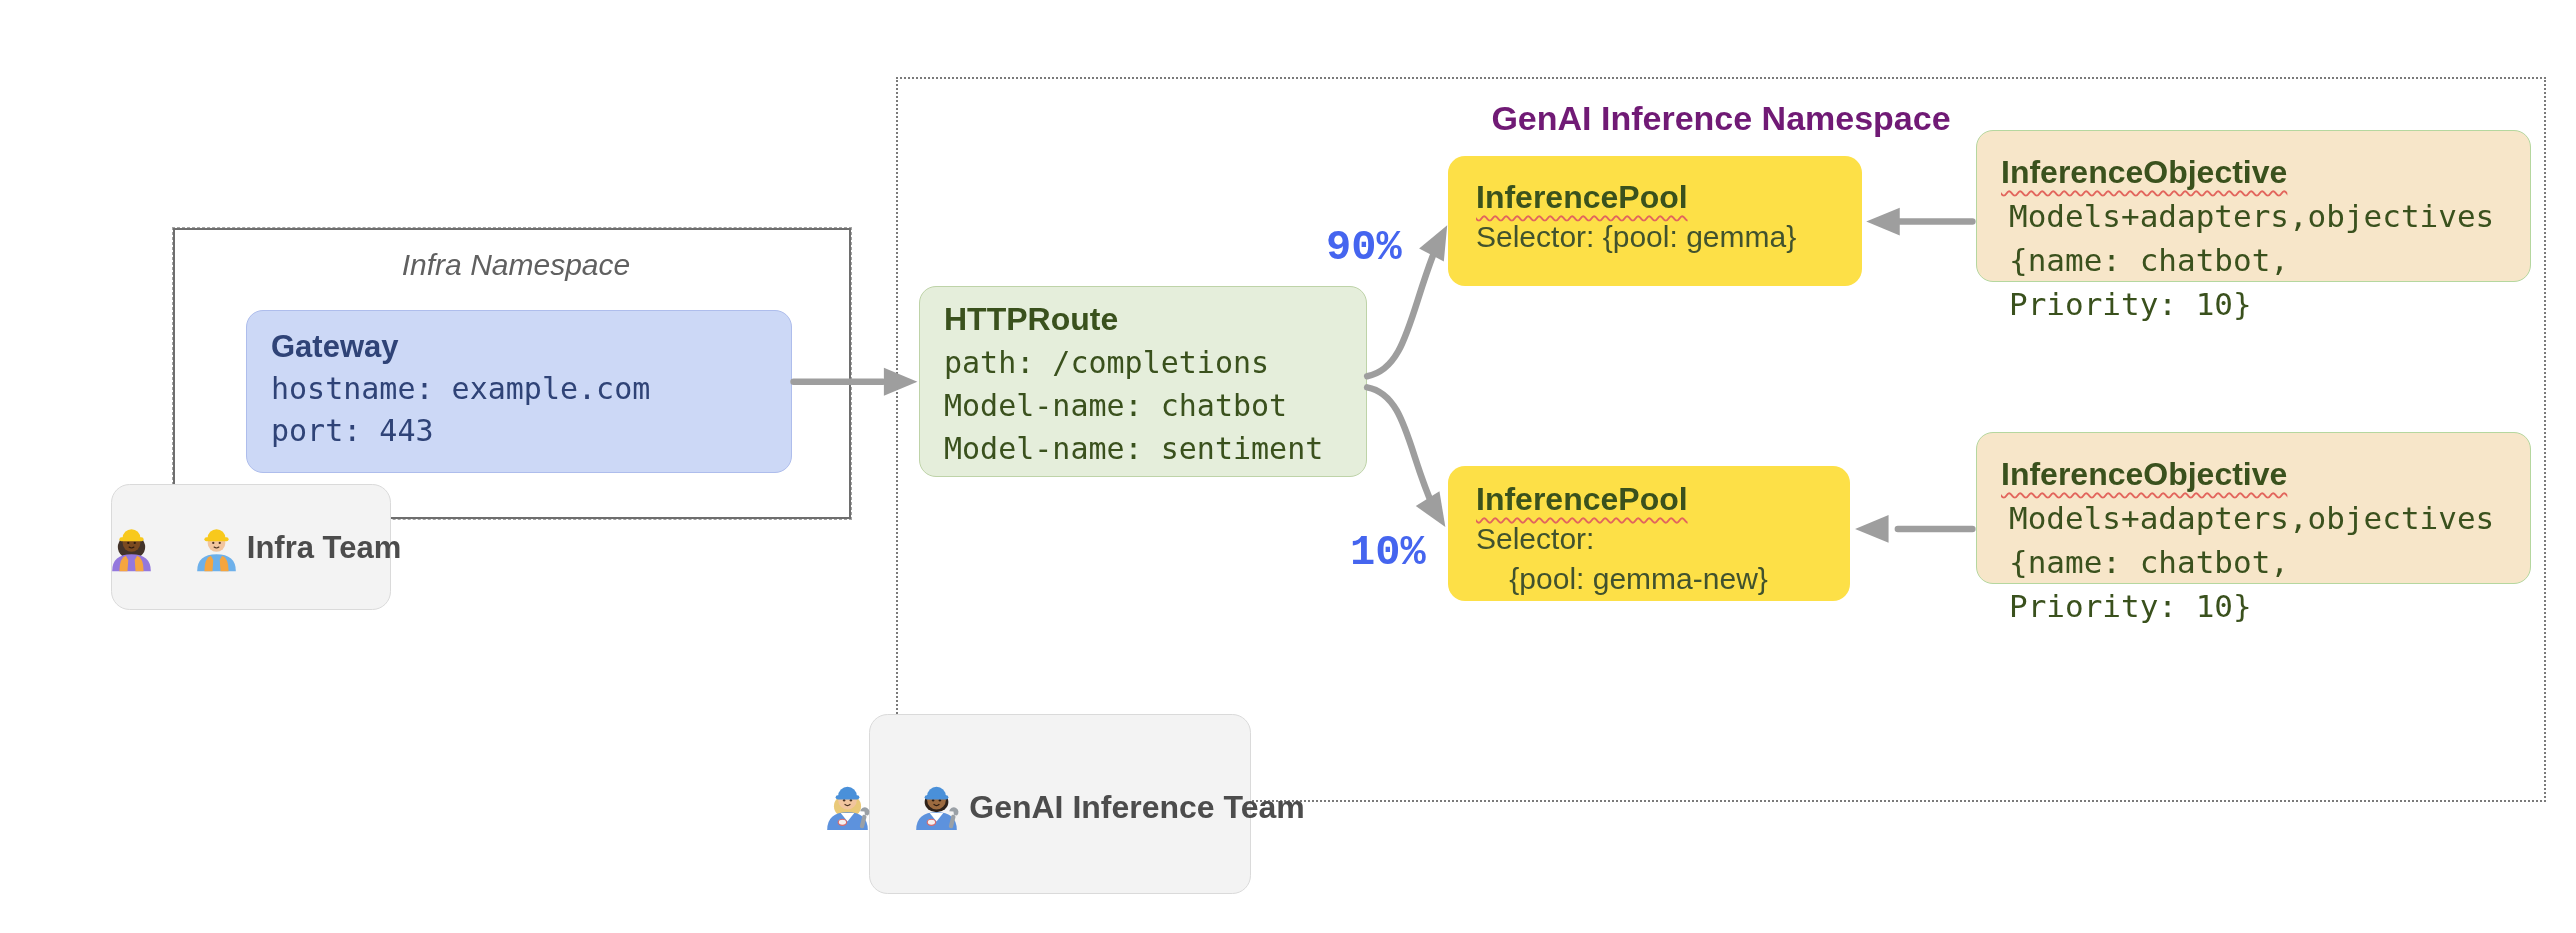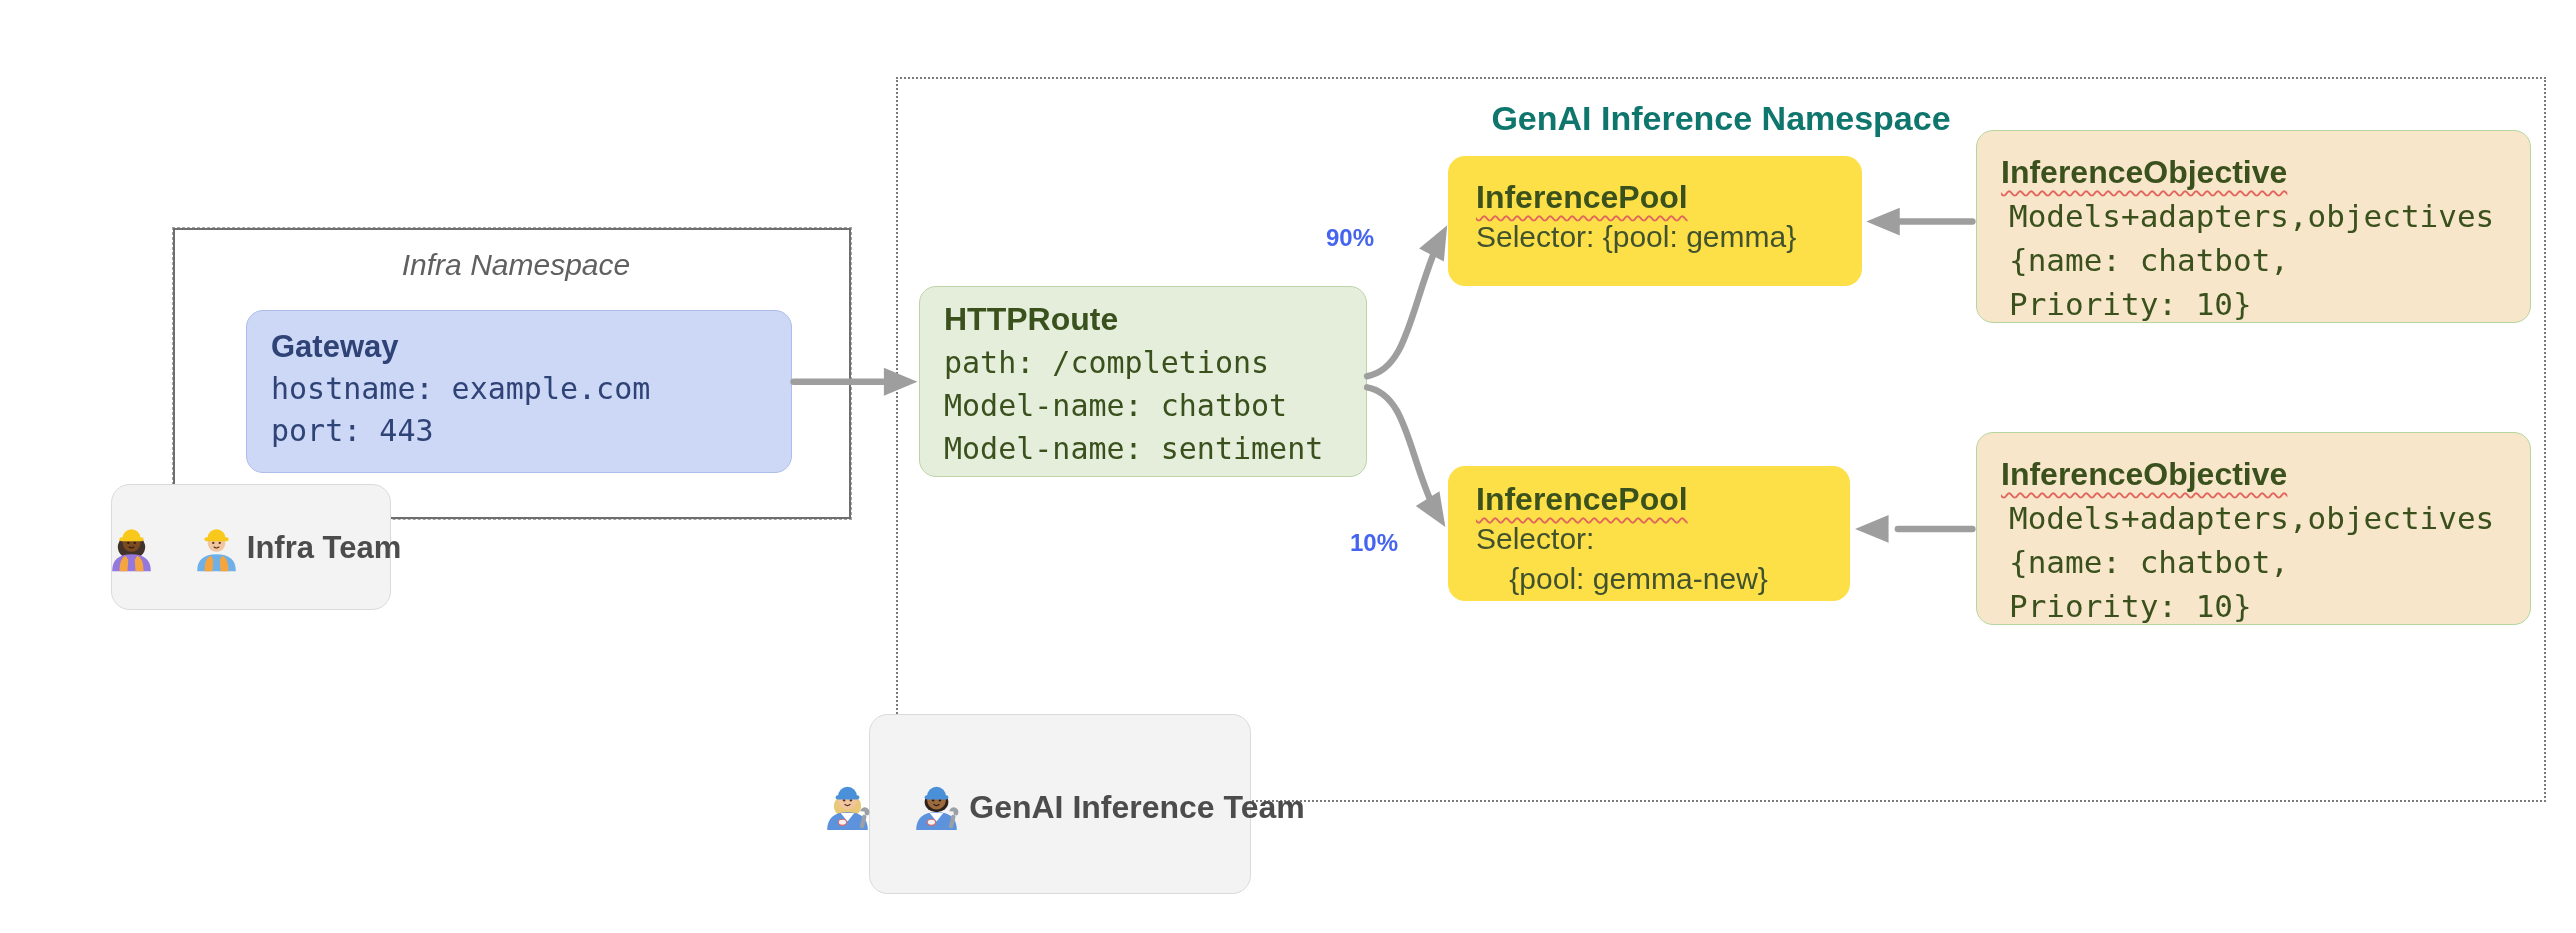--- a/index.html
+++ b/index.html
@@ -14,21 +14,21 @@
     outline:1.9px dashed rgba(90,90,90,.55);outline-offset:0.9px;
     background:#ffffff;
   }
   #genai-ns{
     left:896px;top:77px;width:1650px;height:725px;
     border:2.8px dotted #7a7a7a;
     background:#ffffff;
   }
   .ns-title{position:absolute;z-index:2;color:#5e5e5e;white-space:nowrap;}
   #infra-ns-title{left:177px;top:248px;width:678px;text-align:center;font-size:30px;font-weight:400;color:#606060;font-style:italic;}
-  #genai-ns-title{left:896px;top:99px;width:1650px;text-align:center;font-size:34px;font-weight:700;color:#0f766e;}
+  #genai-ns-title{left:896px;top:99px;width:1650px;text-align:center;font-size:34px;font-weight:700;color:#701a75;}
 
   .node{position:absolute;box-sizing:border-box;border-radius:17px;z-index:2;}
   .node .title{font-weight:700;white-space:pre;}
   .node .line{white-space:pre;}
   .squiggle{
     text-decoration-line:underline;text-decoration-style:wavy;
     text-decoration-color:#e2655c;text-decoration-thickness:1.9px;
     text-underline-offset:6.5px;
   }
   .mono{font-family:"DejaVu Sans Mono",monospace;}
@@ -52,21 +52,21 @@
   .pool{
     background:#fde047;border:none;color:#3a511d;
     font-size:32px;line-height:40px;
   }
   .pool .line{font-size:30px;color:#41522e;}
   #pool-1{left:1448px;top:156px;width:414px;height:130px;padding:20.5px 0 0 28px;}
   #pool-2{left:1448px;top:466px;width:402px;height:135px;padding:13px 0 0 28px;}
 
   .objective{
     background:#f7e6c9;border:1.9px solid #b5d79f;color:#3a511d;
-    font-size:32px;line-height:44px;width:555px;height:193px;
+    font-size:32px;line-height:44px;width:555px;height:152px;
     padding:18.6px 0 0 24px;left:1976px;
   }
   #objective-1{top:130px;}
   #objective-2{top:432px;}
   .objective .line{font-size:31px;margin-left:8px;}
 
   .team{
     position:absolute;z-index:3;box-sizing:border-box;border-radius:18.6px;
     background:#f3f3f3;border:1.9px solid #dadada;
     display:flex;flex-direction:row;align-items:center;justify-content:center;
@@ -78,21 +78,21 @@
   #infra-team .label{font-size:31px;margin-top:1.9px;}
   #genai-team .label{font-size:32px;margin-top:7.5px;}
   #infra-team svg{width:61px;height:58px;}
   #genai-team svg{width:65px;height:61px;}
 
   #arrow-layer{position:absolute;left:0;top:0;z-index:4;pointer-events:none;}
   .arrow-line{stroke:#9e9e9e;stroke-width:7;fill:none;stroke-linecap:round;}
   .arrow-head{fill:#9e9e9e;}
 
   .pct{
-    position:absolute;z-index:5;font-weight:700;font-size:24px;color:#4565ef;white-space:nowrap;
+    position:absolute;z-index:5;font-weight:700;font-size:42px;color:#4565ef;white-space:nowrap;font-family:Liberation Mono, monospace;
   }
   #pct-90{left:1326px;top:224px;}
   #pct-10{left:1350px;top:529px;}
 </style>
 </head>
 <body>
 
 <div id="canvas">
 
   <div id="infra-ns" class="ns-rect"></div>

